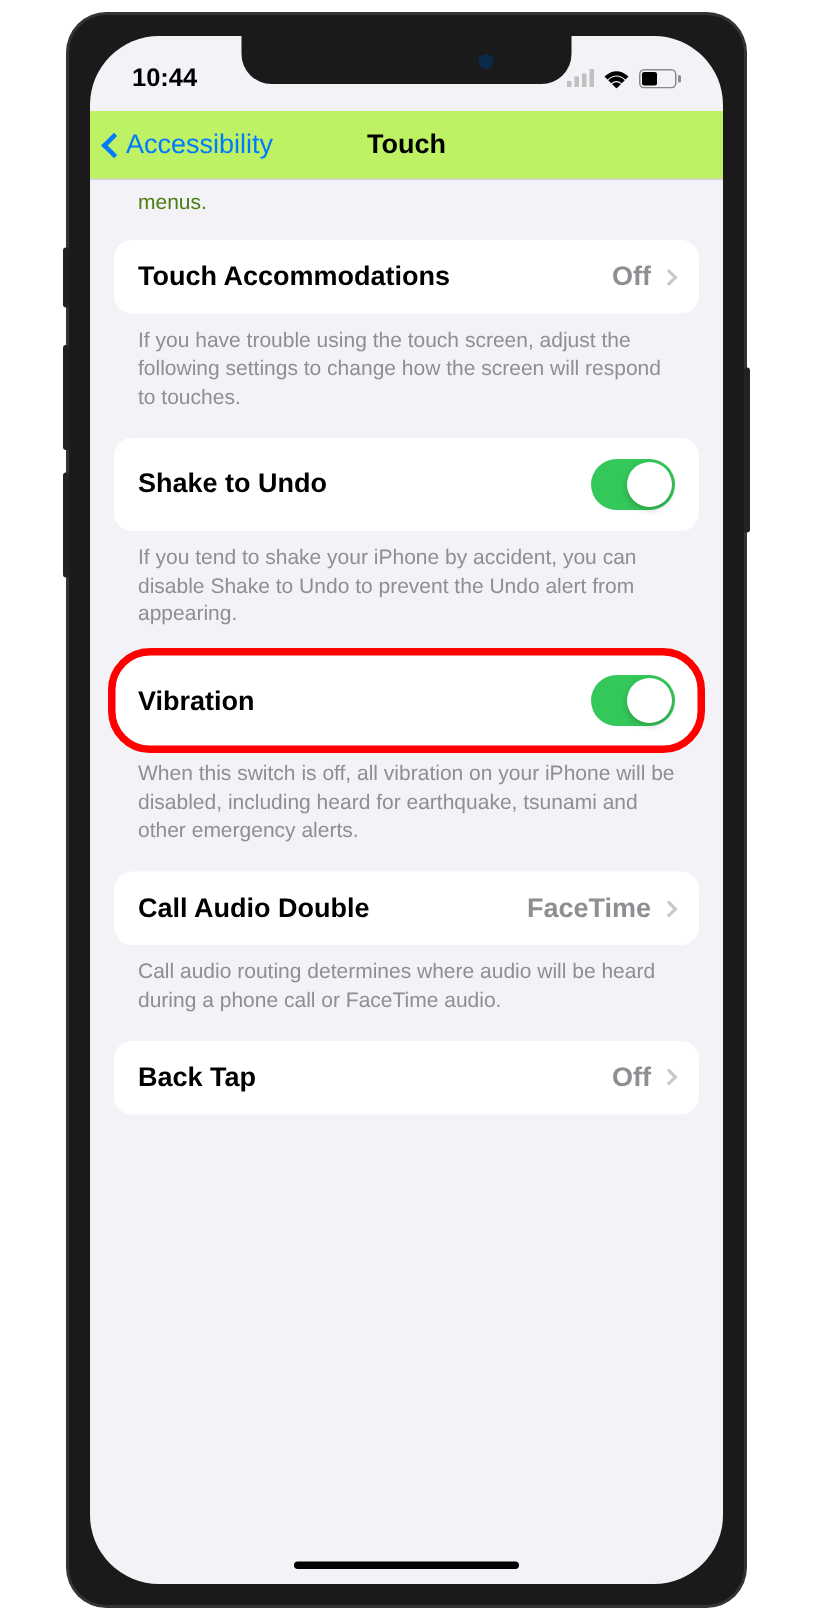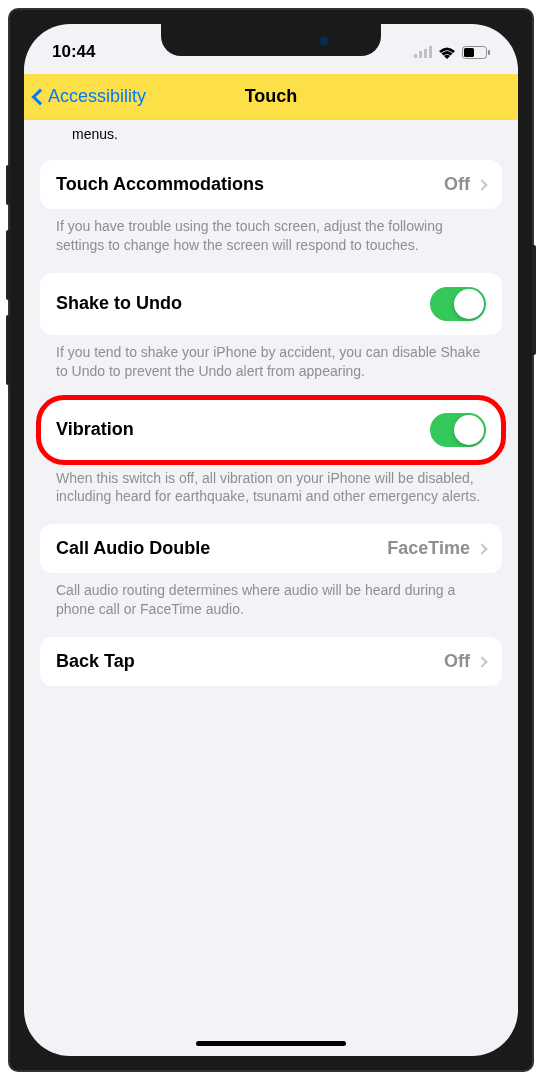--- a/index.html
+++ b/index.html
@@ -5,24 +5,24 @@
     * { box-sizing: border-box; margin: 0; padding: 0; }
     body {
       font-family: -apple-system, BlinkMacSystemFont, "Segoe UI", Helvetica, Arial, sans-serif;
       background: #fff;
       display: flex;
       justify-content: center;
       align-items: flex-start;
       padding: 10px;
     }
     .phone-frame {
-      width: 522px;
+      width: 450px;
       height: 1060px;
       background: #1a1a1a;
-      border-radius: 8px;
+      border-radius: 25px;
       padding: 14px;
       position: relative;
       box-shadow: 0 0 0 2px #333;
     }
     .side-btn {
       position: absolute;
       background: #222;
       border-radius: 3px;
     }
     .side-btn.left1 { left: -4px; top: 155px; width: 4px; height: 40px; }
@@ -69,21 +69,21 @@
     }
     .status-right { display: flex; align-items: center; gap: 6px; }
     .nav-bar {
       display: flex;
       align-items: center;
       justify-content: center;
       position: relative;
       height: 46px;
       padding: 0 12px;
       border-bottom: 1px solid #d1d1d6;
-      background: #fde047;
+      background: #bef264;
     }
     .nav-back {
       position: absolute;
       left: 10px;
       display: flex;
       align-items: center;
       color: #007aff;
       font-size: 18px;
       gap: 2px;
     }
@@ -108,22 +108,22 @@
     .row-label { color: #000; }
     .row-right { display: flex; align-items: center; gap: 8px; color: #8e8e93; }
     .footer-text {
       font-size: 14px;
       color: #8e8e93;
       padding: 8px 32px 0;
       line-height: 1.35;
     }
     .truncated-header {
       font-size: 14px;
-      color: #000000;
-      padding: 6px 48px 0;
+      color: #4d7c0f;
+      padding: 6px 32px 0;
     }
     .toggle {
       width: 56px;
       height: 34px;
       border-radius: 17px;
       position: relative;
     }
     .toggle.on { background: #34c759; }
     .toggle::after {
       content: '';

